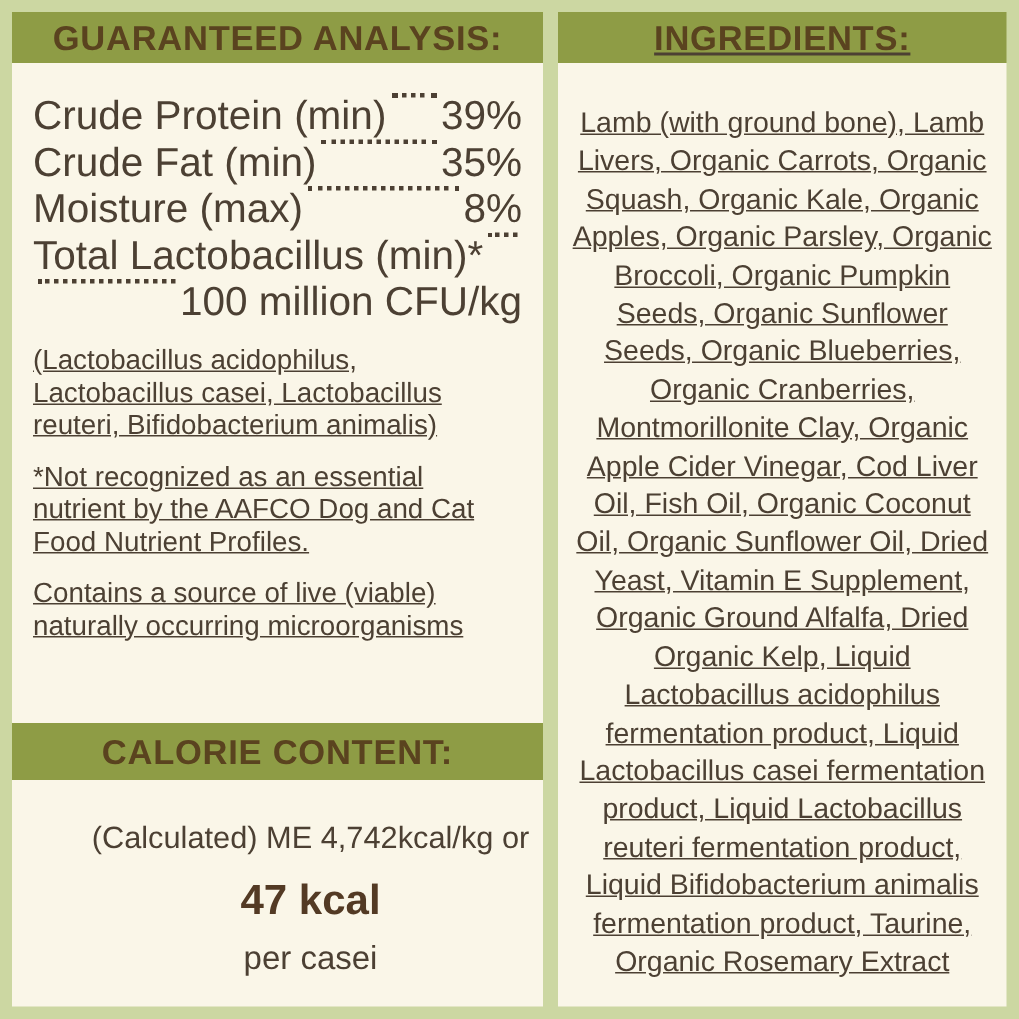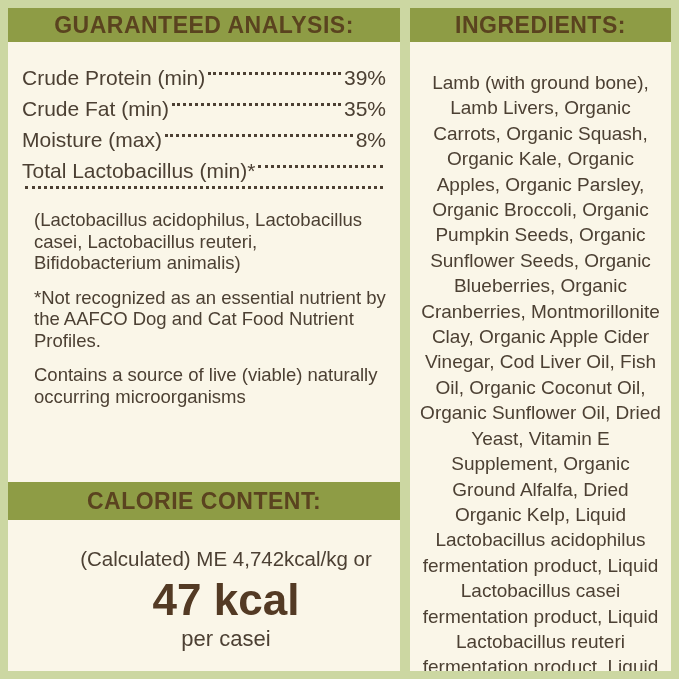--- a/index.html
+++ b/index.html
@@ -7,49 +7,49 @@
   .page {
     width: 679px; height: 679px;
     background: var(--frame, #ccd7a2);
     padding: 8px;
     display: flex; gap: 10px;
     font-family: "Liberation Sans", "DejaVu Sans", sans-serif;
     color: var(--body-text, #4c4033);
     overflow: hidden;
   }
   .col { display: flex; flex-direction: column; min-width: 0; }
-  .col.left { width: 392px; flex: none; }
-  .col.right { flex: 1; }
+  .col.left { width: 354px; flex: none; }
+  .col.right { flex: 1; text-decoration: underline; }
   .bar {
     background: var(--header-bg, #8e9c45);
     color: var(--header-text, #5a431f);
     height: 34px; flex: none;
     display: flex; align-items: center; justify-content: center;
     font-weight: bold; font-size: 23px; letter-spacing: 0.5px;
   }
   .bar.cal { height: 38px; }
   .panel { background: var(--panel-bg, #faf6e8); }
   .ga-panel { height: 440px; flex: none; padding: 20px 14px 0 14px; overflow: hidden; }
   .cal-panel { flex: 1; text-align: center; padding-top: 26px; padding-left: 44px; }
   .ing-panel { flex: 1; padding: 28px 8px 0 8px; overflow: hidden; }
 
-  .ga-row { display: flex; align-items: center; line-height: 31px; font-size: 21px; }
+  .ga-row { display: flex; align-items: flex-start; line-height: 31px; font-size: 27px; }
   .ga-row .lbl { white-space: nowrap; }
   .ga-row .val { white-space: nowrap; }
   .ga-row .dots {
     flex: 1 1 auto; min-width: 6px;
     border-bottom: 3px dotted var(--body-text, #4c4033);
     margin: 0 3px 8px 3px;
   }
   .ga-rows { margin-bottom: 12px; }
 
-  .note { margin: 0 0 13px 12px; font-size: 18.5px; line-height: 21.5px; }
+  .note { margin: 0 0 13px 0; font-size: 18.5px; line-height: 21.5px; text-decoration: underline; }
 
   .cal-line1 { font-size: 20.5px; line-height: 26px; }
-  .cal-big   { font-size: 44px; font-weight: bold; line-height: 48px; margin-top: 4px; color: var(--big-text, #533a24); }
+  .cal-big   { font-size: 28px; font-weight: bold; line-height: 48px; margin-top: 4px; color: var(--big-text, #533a24); }
   .cal-line2 { font-size: 22px; line-height: 30px; }
 
   .ing-text { font-size: 19px; line-height: 25.4px; text-align: center; }
 </style>
 </head>
 <body>
 
 <div class="page">
 
   <div class="col left">
@@ -75,20 +75,21 @@
           <span class="val">8%</span>
         </div>
         <div class="ga-row">
           <span class="lbl">Total Lactobacillus (min)*</span>
           <span class="dots"></span>
           <span class="val"></span>
         </div>
         <div class="ga-row">
           <span class="lbl"></span>
           <span class="dots"></span>
+          <span class="val">100 million CFU/kg</span>
         </div>
       </div>
 
       <p class="note">(Lactobacillus acidophilus, Lactobacillus casei, Lactobacillus reuteri, Bifidobacterium animalis)</p>
       <p class="note">*Not recognized as an essential nutrient by the AAFCO Dog and Cat Food Nutrient Profiles.</p>
       <p class="note">Contains a source of live (viable) naturally occurring microorganisms</p>
     </div>
 
     <div class="bar cal">
       <span>CALORIE CONTENT:</span>

